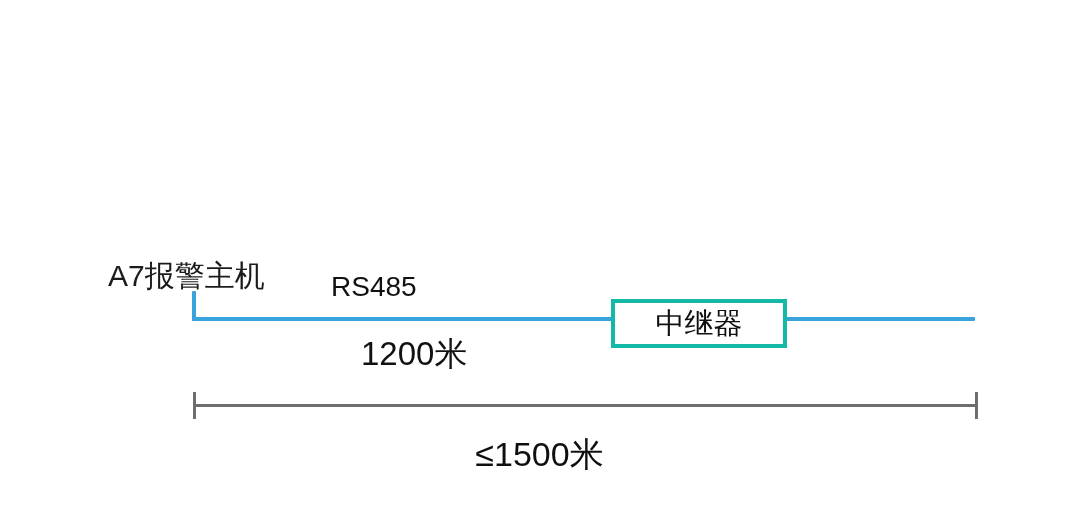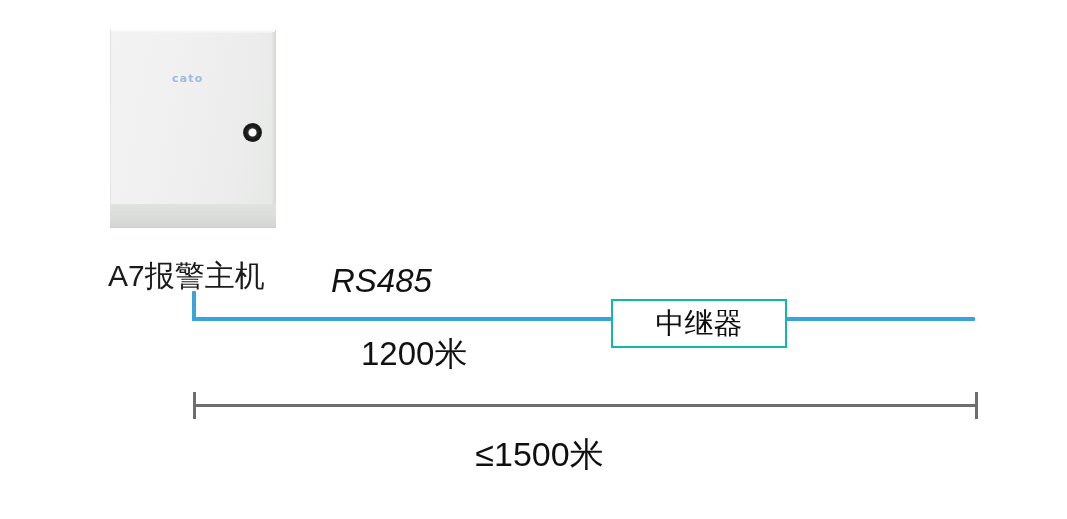--- a/index.html
+++ b/index.html
@@ -121,44 +121,43 @@
     top: 317px;
     width: 191px;
     height: 4px;
     background: #39a3dc;
     border-radius: 1px;
   }
 
   .label-rs485 {
     position: absolute;
     left: 331px;
-    top: 262px;
-    font-size: 33px;
+    top: 271px;
+    font-size: 28px;
     color: #111111;
     white-space: nowrap;
-    font-style: italic;
   }
   .label-1200 {
     position: absolute;
     left: 331px;
     top: 332px;
     font-size: 33px;
     color: #111111;
     white-space: nowrap;
     margin-left: 30px;
   }
 
   
   .repeater-box {
     position: absolute;
     left: 611px;
     top: 299px;
     width: 176px;
     height: 49px;
-    border: 2px solid #14b8a6;
+    border: 4px solid #14b8a6;
     background: #ffffff;
     box-sizing: border-box;
     display: flex;
     align-items: center;
     justify-content: center;
   }
   .repeater-label {
     font-size: 29px;
     color: #0f0f0f;
     white-space: nowrap;
@@ -194,28 +193,20 @@
     color: #0f0f0f;
     white-space: nowrap;
   }
   .label-total span { position: relative; left: 6px; }
 </style>
 </head>
 <body>
 
 <div id="stage">
 
-  <div class="device">
-    <div class="device-body"></div>
-    <div class="device-top-edge"></div>
-    <div class="device-right-edge"></div>
-    <div class="device-base"></div>
-    <div class="device-logo">cato</div>
-    <div class="device-lock"></div>
-  </div>
 
   <div class="device-caption">A7报警主机</div>
 
   <div class="bus-vert"></div>
   <div class="bus-horiz"></div>
   <div class="bus-horiz-right"></div>
 
   <div class="label-rs485">RS485</div>
 
   <div class="label-1200">1200米</div>

